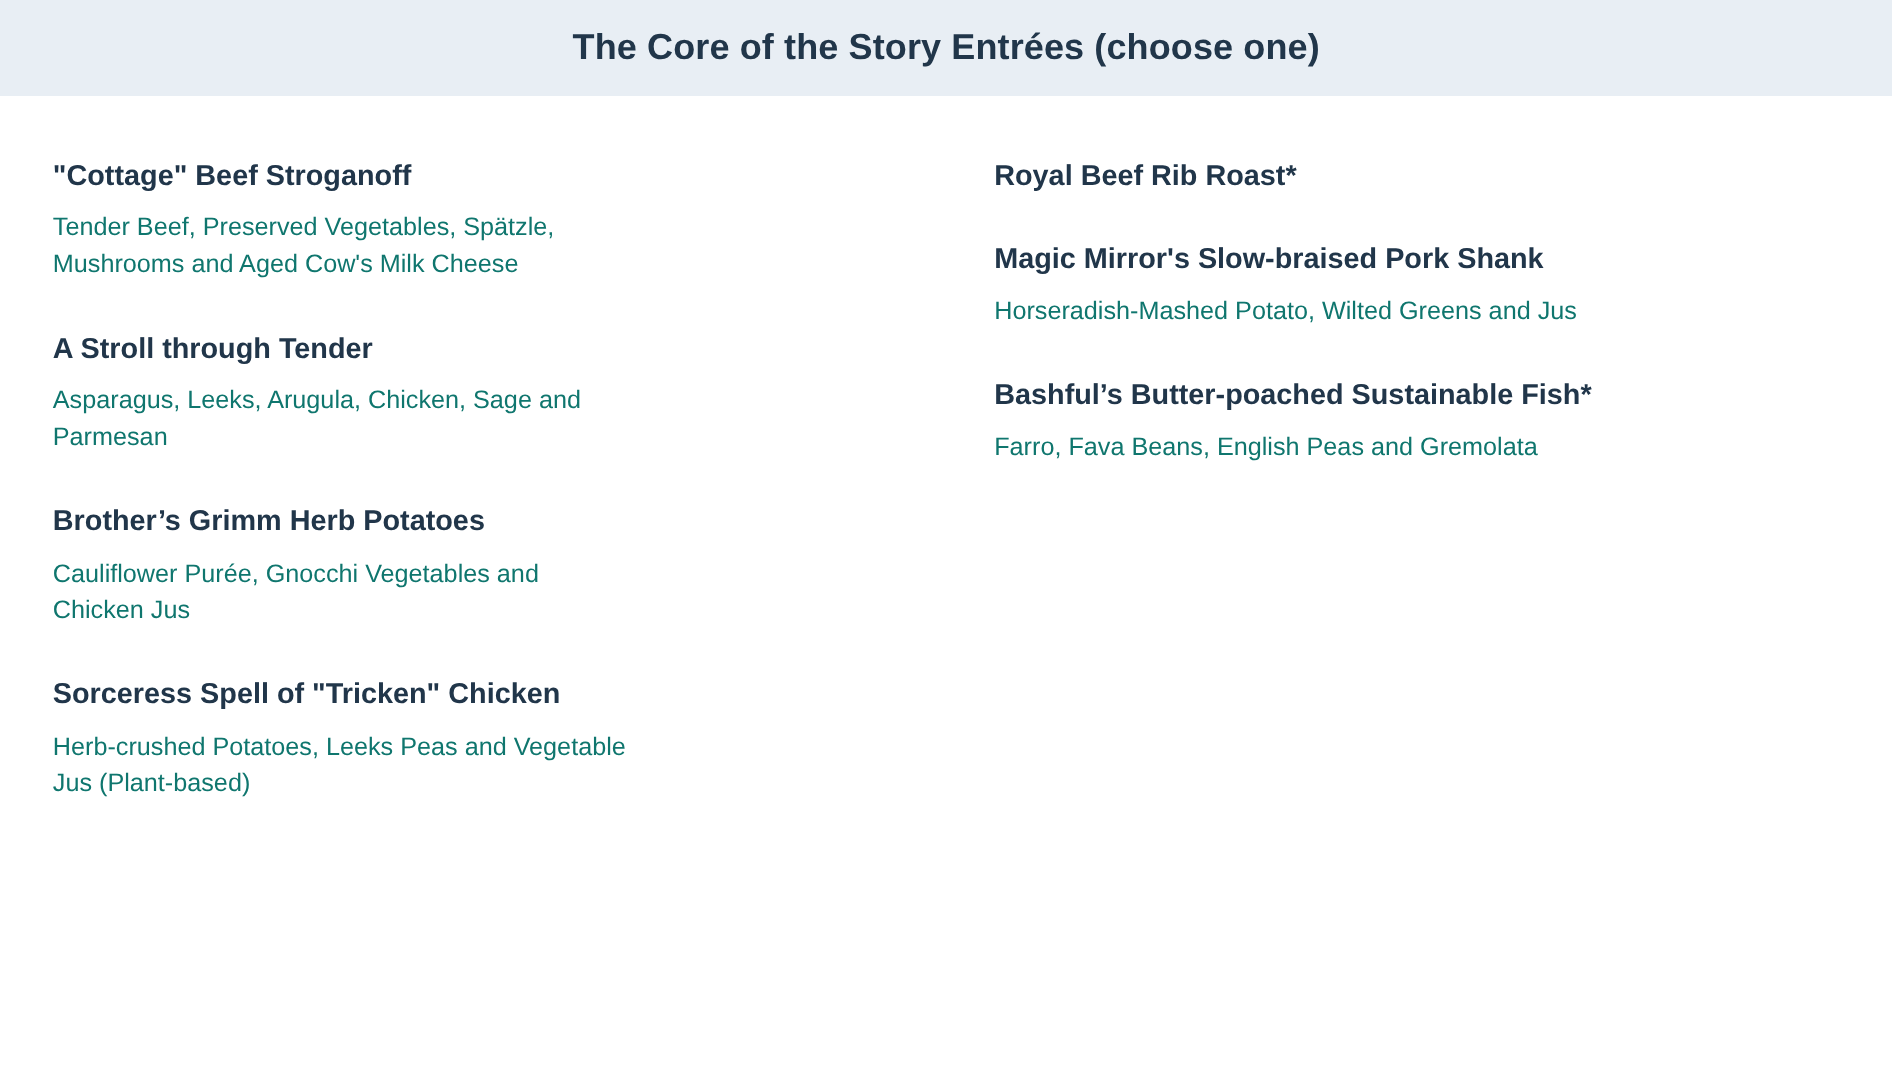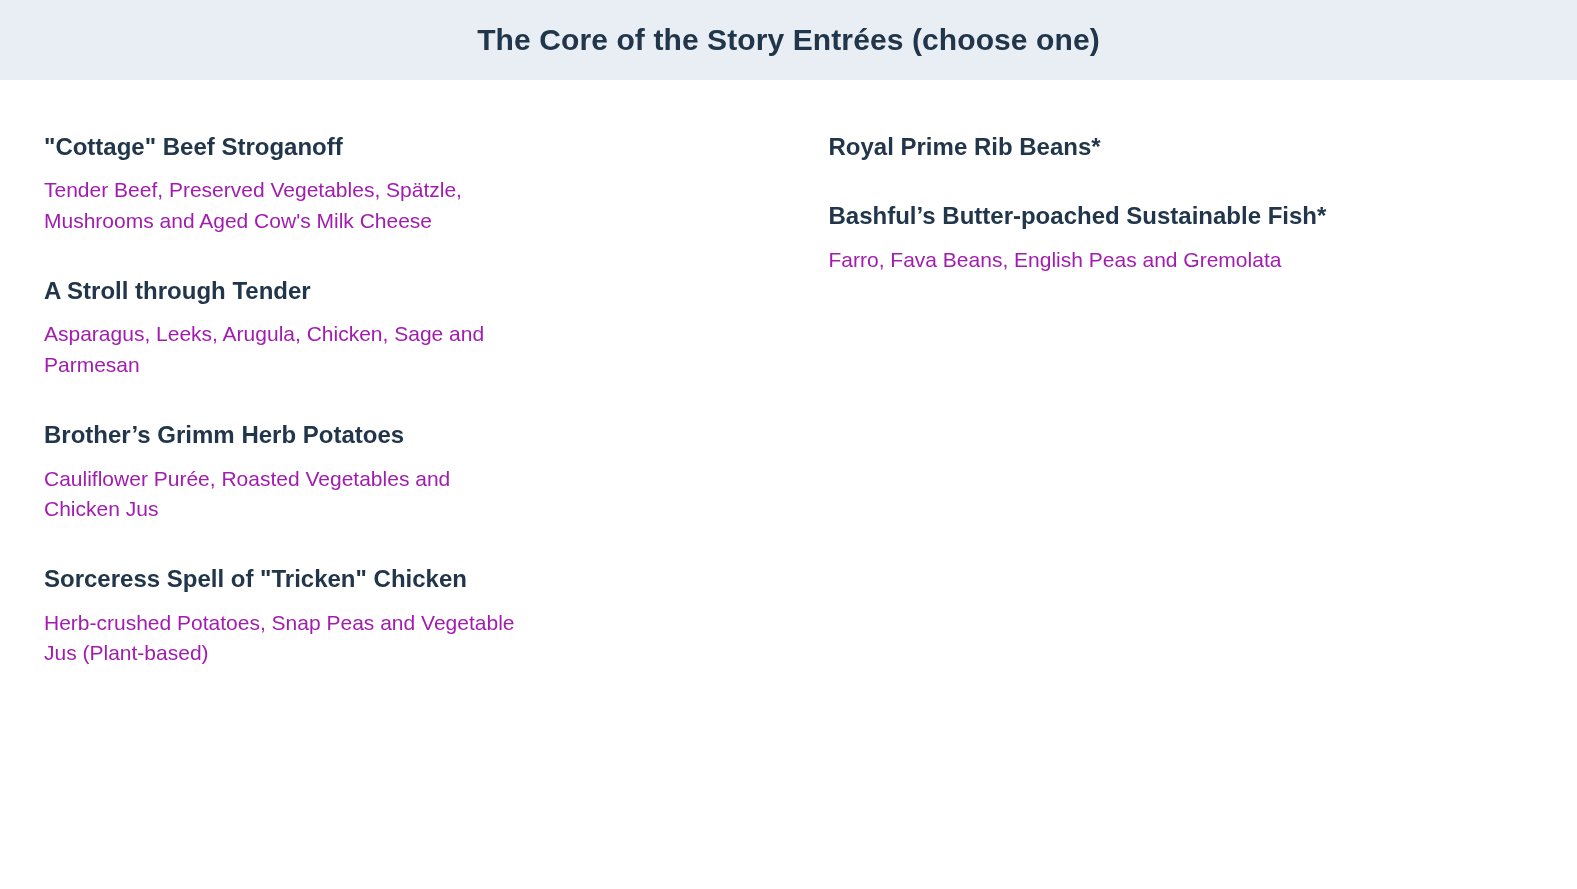--- a/index.html
+++ b/index.html
@@ -72,21 +72,21 @@
     font-size: 24px;
     font-weight: bold;
     color: #21364a;
     line-height: 1.22;
     margin: 0 0 14px 0;
   }
 
   .item-desc {
     font-size: 21px;
     font-weight: normal;
-    color: #a21caf;
+    color: #0f766e;
     line-height: 1.45;
     margin: 0;
   }
 </style>
 </head>
 <body>
 
 <div class="menu-section">
 
   <div class="section-header">
@@ -102,36 +102,40 @@
         <p class="item-desc">Tender Beef, Preserved Vegetables, Spätzle, Mushrooms and Aged Cow's Milk Cheese</p>
       </div>
 
       <div class="menu-item">
         <p class="item-name">A Stroll through Tender</p>
         <p class="item-desc">Asparagus, Leeks, Arugula, Chicken, Sage and Parmesan</p>
       </div>
 
       <div class="menu-item">
         <p class="item-name">Brother’s Grimm Herb Potatoes</p>
-        <p class="item-desc">Cauliflower Purée, Roasted Vegetables and Chicken Jus</p>
+        <p class="item-desc">Cauliflower Purée, Gnocchi Vegetables and Chicken Jus</p>
       </div>
 
       <div class="menu-item">
         <p class="item-name">Sorceress Spell of "Tricken" Chicken</p>
-        <p class="item-desc">Herb-crushed Potatoes, Snap Peas and Vegetable Jus (Plant-based)</p>
+        <p class="item-desc">Herb-crushed Potatoes, Leeks Peas and Vegetable Jus (Plant-based)</p>
       </div>
 
     </div>
 
     <div class="menu-column right">
 
       <div class="menu-item">
-        <p class="item-name">Royal Prime Rib Beans*</p>
+        <p class="item-name">Royal Beef Rib Roast*</p>
       </div>
 
+      <div class="menu-item">
+        <p class="item-name">Magic Mirror's Slow-braised Pork Shank</p>
+        <p class="item-desc">Horseradish-Mashed Potato, Wilted Greens and Jus</p>
+      </div>
 
       <div class="menu-item">
         <p class="item-name">Bashful’s Butter-poached Sustainable Fish*</p>
         <p class="item-desc">Farro, Fava Beans, English Peas and Gremolata</p>
       </div>
 
     </div>
 
   </div>
 </div>

